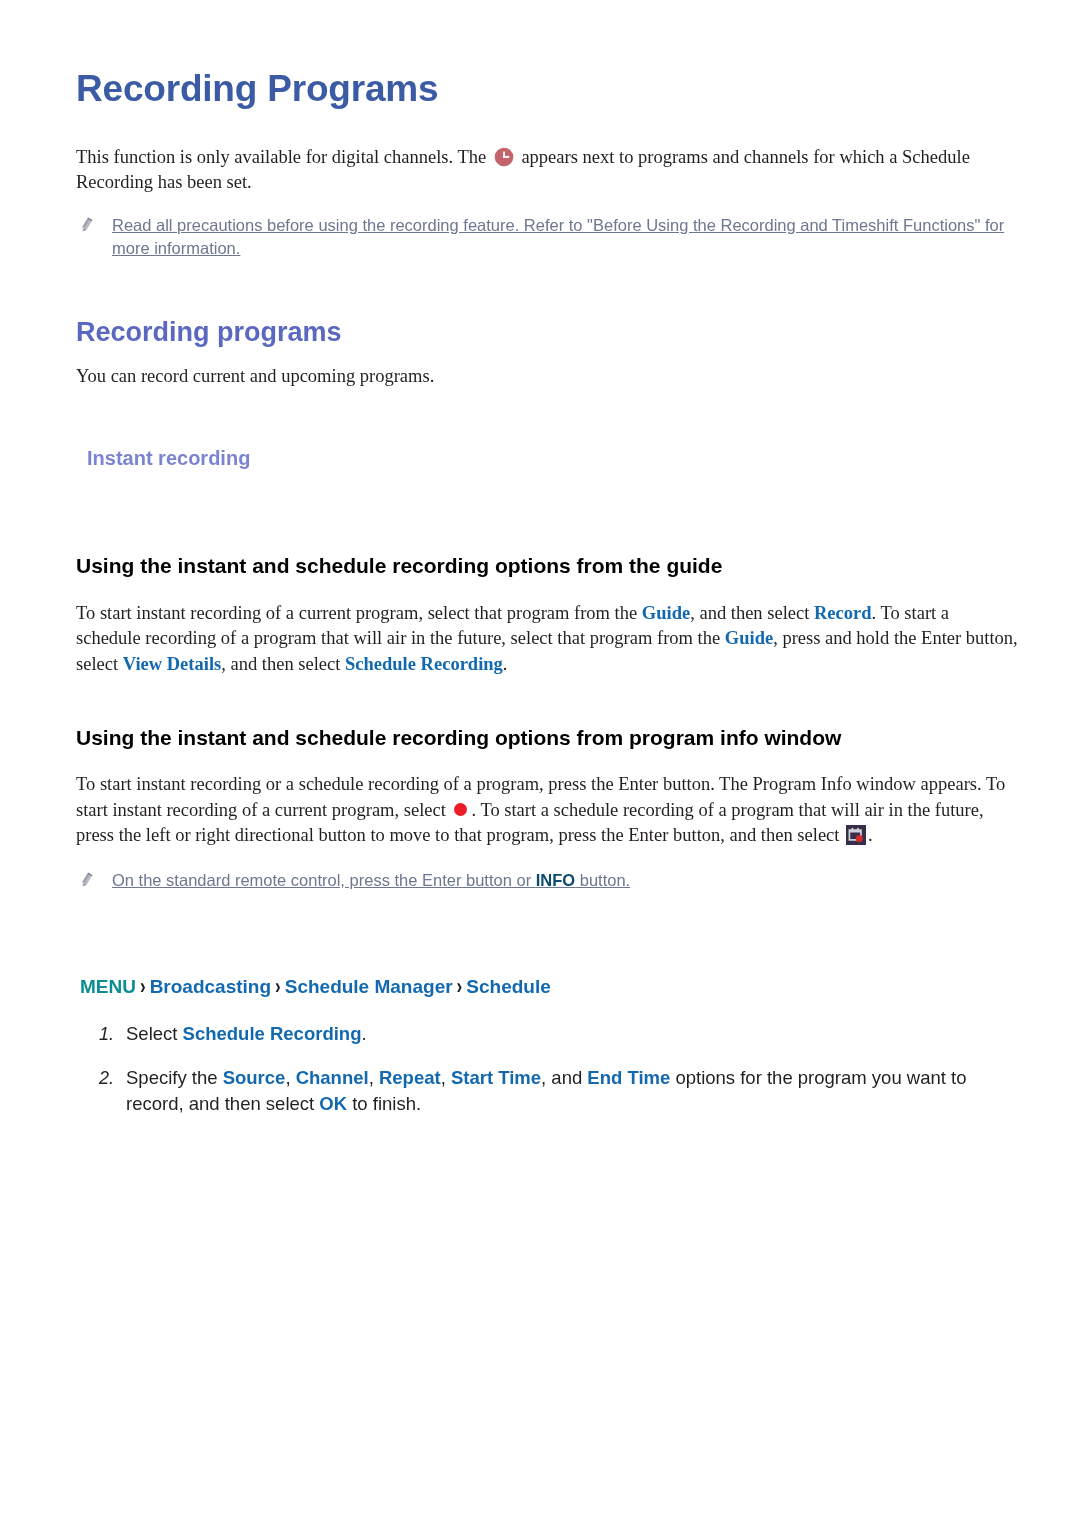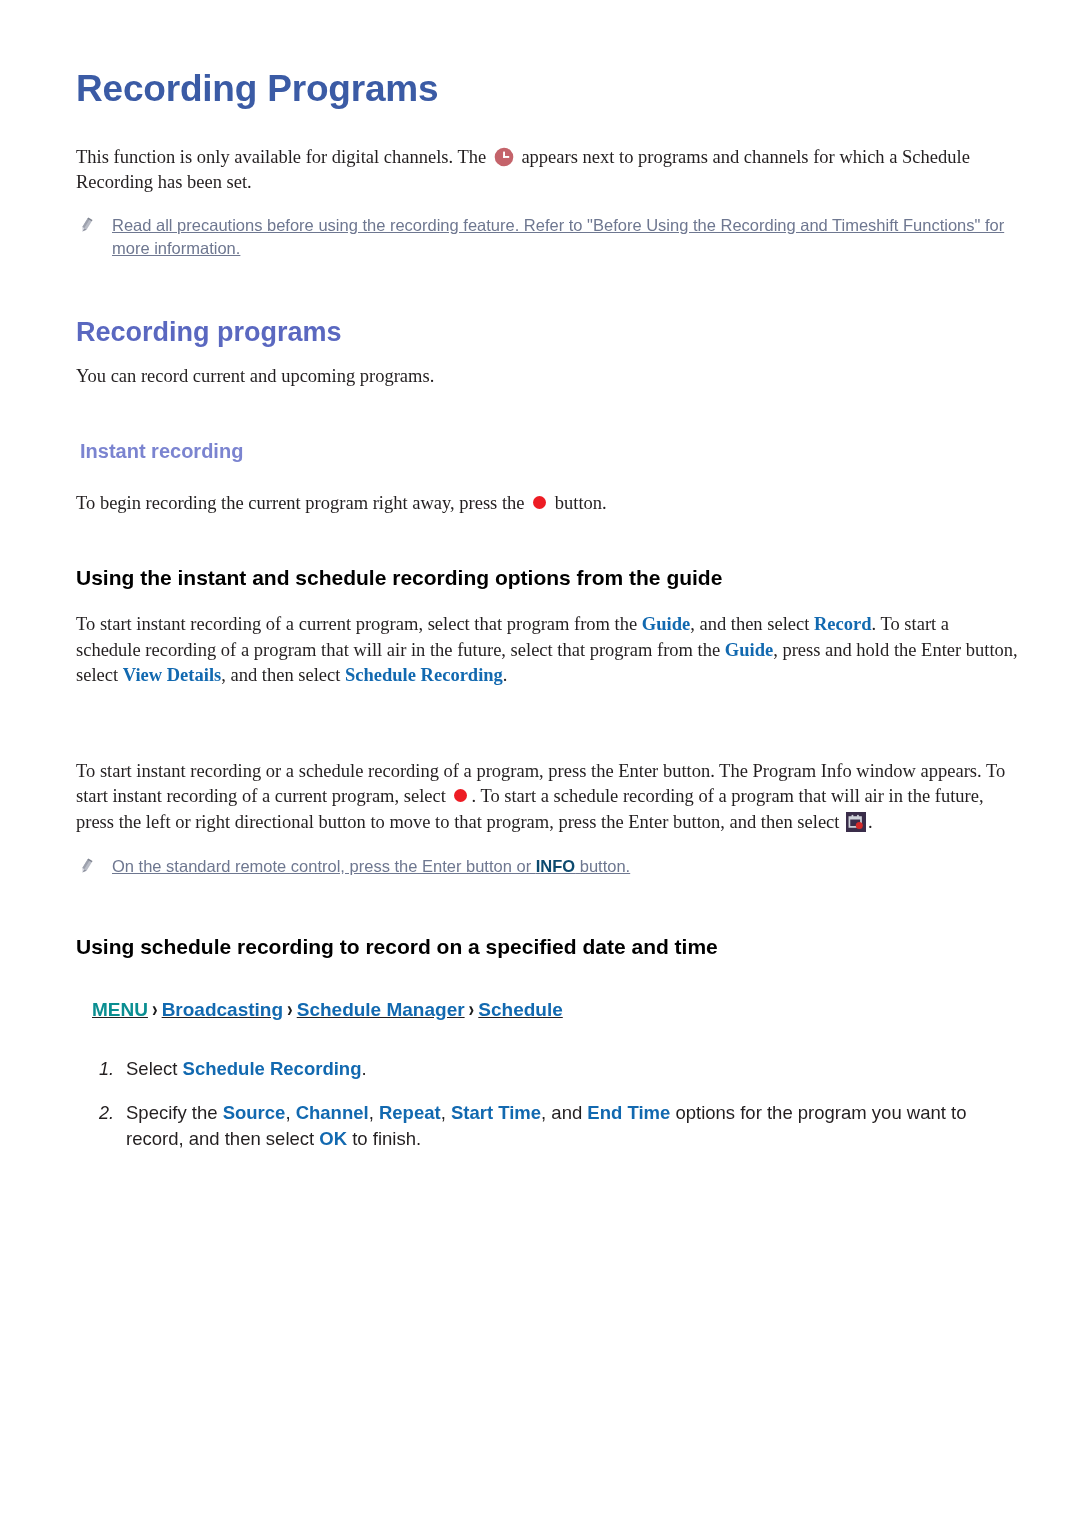--- a/index.html
+++ b/index.html
@@ -39,21 +39,21 @@
     font-size: 27px;
     font-weight: bold;
     margin: 0;
     line-height: 1.2;
   }
 
   .h3 {
     color: #7b84d0;
     font-size: 20px;
     font-weight: bold;
-    margin: 4px;
+    margin: 11px;
     line-height: 1.2;
   }
 
   .h4 {
     color: #000000;
     font-size: 21px;
     font-weight: bold;
     margin: 0;
     line-height: 1.2;
   }
@@ -95,22 +95,21 @@
     color: #1269b0;
     font-weight: bold;
   }
   .note .term { color: #0c4a6e; font-weight: bold; }
 
   
   .menupath {
     font-size: 19px;
     font-weight: bold;
     line-height: 26px;
-    margin: 16px;
-    text-decoration: underline;
+    margin: 4px;
   }
   .menupath .menu-root { color: #0a8e91; }
   .menupath .crumb { color: #1269b0; }
   .menupath .chev {
     color: #1c1c1c;
     font-weight: bold;
     font-size: 17px;
     padding: 0 4px;
     display: inline-block;
     transform: scaleY(1.25);
@@ -210,32 +209,32 @@
   <div class="sp-4"></div>
 
   <p class="para">You can record current and upcoming programs.</p>
 
   <div class="sp-5"></div>
 
   <h3 class="h3">Instant recording</h3>
 
   <div class="sp-7"></div>
 
-  <p class="para"><span>To begin recording the current program right away, press the </span><span class="ico reddot-ico"></span><span> button.</span></p>
 
   <div class="sp-6"></div>
 
   <h4 class="h4">Using the instant and schedule recording options from the guide</h4>
 
   <div class="sp-8"></div>
 
   <p class="para"><span>To start instant recording of a current program, select that program from the </span><span class="term">Guide</span><span>, and then select </span><span class="term">Record</span><span>. To start a schedule recording of a program that will air in the future, select that program from the </span><span class="term">Guide</span><span>, press and hold the Enter button, select </span><span class="term">View Details</span><span>, and then select </span><span class="term">Schedule Recording</span><span>.</span></p>
 
   <div class="sp-6"></div>
 
+  <h4 class="h4">Using the instant and schedule recording options from program info window</h4>
 
   <div class="sp-8"></div>
 
   <p class="para w-narrow"><span>To start instant recording or a schedule recording of a program, press the Enter button. The Program Info window appears. To start instant recording of a current program, select </span><span class="ico reddot-ico"></span><span>. To start a schedule recording of a program that will air in the future, press the left or right directional button to move to that program, press the Enter button, and then select </span><span class="ico sched-ico"><svg viewBox="0 0 20 20" width="20" height="20" aria-hidden="true">
           <rect x="0" y="0" width="20" height="20" fill="#3a2d4a"></rect>
           <rect x="3.4" y="5.1" width="11.6" height="9.8" fill="none" stroke="#cfd2da" stroke-width="1.7"></rect>
           <rect x="3.4" y="5.1" width="11.6" height="2.4" fill="#cfd2da"></rect>
           <rect x="5.6" y="2.9" width="1.7" height="3.1" fill="#cfd2da"></rect>
           <rect x="11.1" y="2.9" width="1.7" height="3.1" fill="#cfd2da"></rect>
           <circle cx="13.3" cy="13.4" r="3.5" fill="#d42a2a"></circle>
@@ -251,21 +250,20 @@
             <polygon points="7.4,12.8 12.4,12.8 9.9,16.6" fill="#d8dae1"></polygon>
             <polygon points="9.9,16.6 12.4,12.8 9.9,12.8" fill="#8d919e"></polygon>
             <rect x="7.4" y="1.5" width="5" height="1.5" fill="#7e838f"></rect>
           </g>
         </svg></span>
     <span class="note-body"><span>On the standard remote control, press the Enter button or </span><span class="term">INFO</span><span> button.</span></span>
   </div>
 
   <div class="sp-3"></div>
 
-  <h4 class="h4">Using schedule recording to record on a specified date and time</h4>
 
   <div class="sp-11"></div>
 
   <p class="menupath"><span class="menu-root">MENU</span><span class="chev">›</span><span class="crumb">Broadcasting</span><span class="chev">›</span><span class="crumb">Schedule Manager</span><span class="chev">›</span><span class="crumb">Schedule</span></p>
 
   <div class="sp-4"></div>
 
   <ol class="steps">
     <li class="step">
       <span class="step-num">1.</span>

